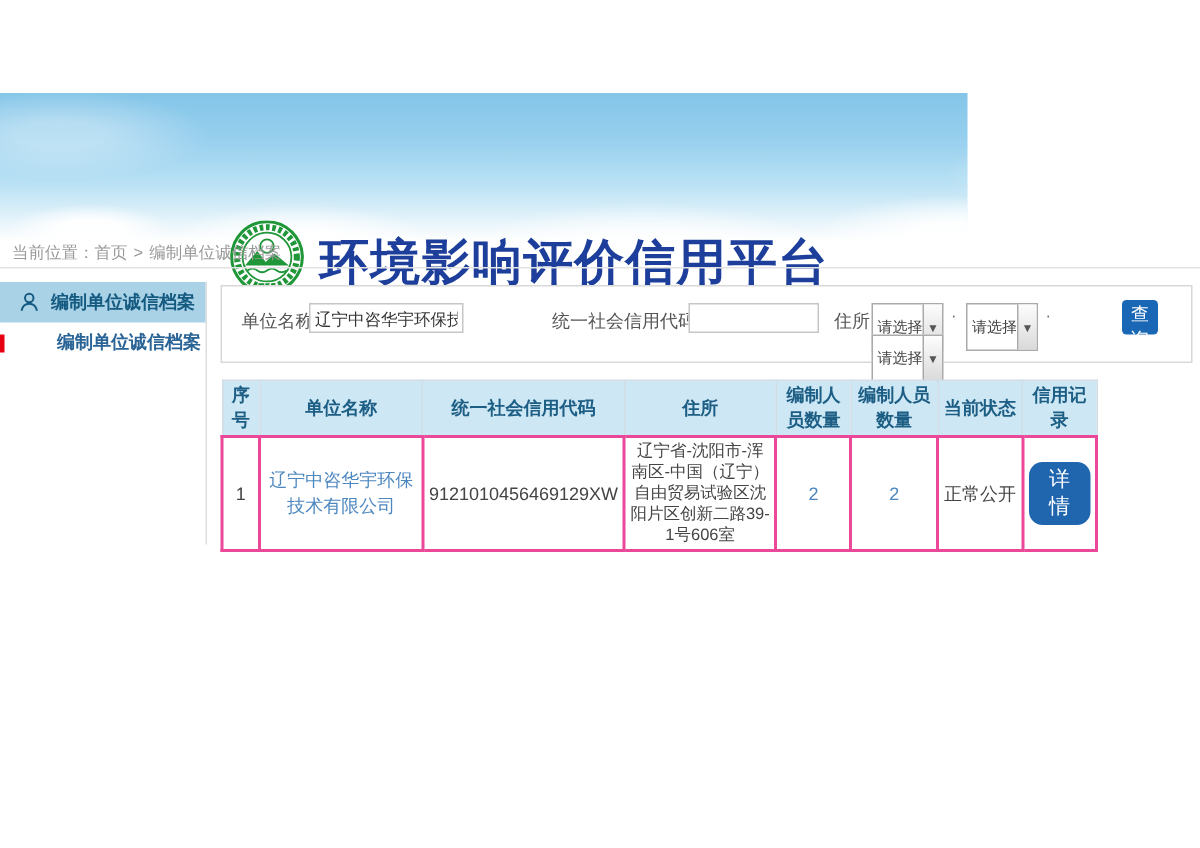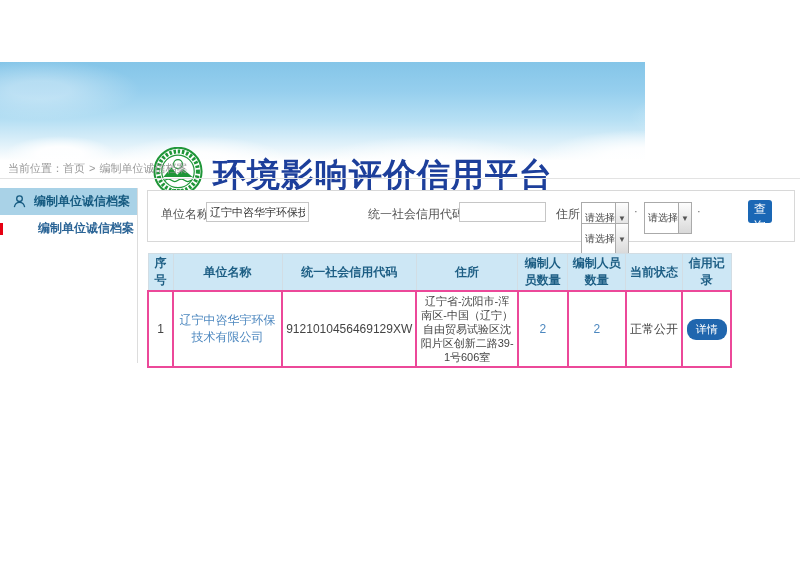--- a/index.html
+++ b/index.html
@@ -53,21 +53,21 @@
        color:#fff;border:none;border-radius:3px;font-size:12px;cursor:pointer;font-family:inherit;}
 
   
   .result-table{position:absolute;left:147px;top:253px;width:585px;border-collapse:collapse;}
   .result-table th{background:#cde7f5;color:#1d5e84;font-weight:bold;font-size:12px;
        height:21px;border:1px solid #d2dde4;padding:1px 2px;}
   .result-table td{border:2px solid #ec4899;text-align:center;color:#444;font-size:12px;
        height:44px;padding:2px 3px;background:#fff;}
   .result-table td.addr{font-size:11px;line-height:14px;}
   a.cell-link{color:#4c87bf;text-decoration:none;cursor:pointer;}
-  .btn-detail{display:inline-block;background:#2066ae;color:#fff;font-size:11px;border:none;
+  .btn-detail{display:inline-block;background:#2066ae;color:#fff;font-size:14px;border:none;
        padding:3px 9px;border-radius:9px;cursor:pointer;font-family:inherit;}
 </style>
 </head>
 <body>
 
 <div class="page">
 
   <div class="sky">
     <svg class="logo" viewBox="0 0 64 64">
       <circle cx="32" cy="30" r="29" fill="#ffffff" stroke="#1f9638" stroke-width="2.5"></circle>

